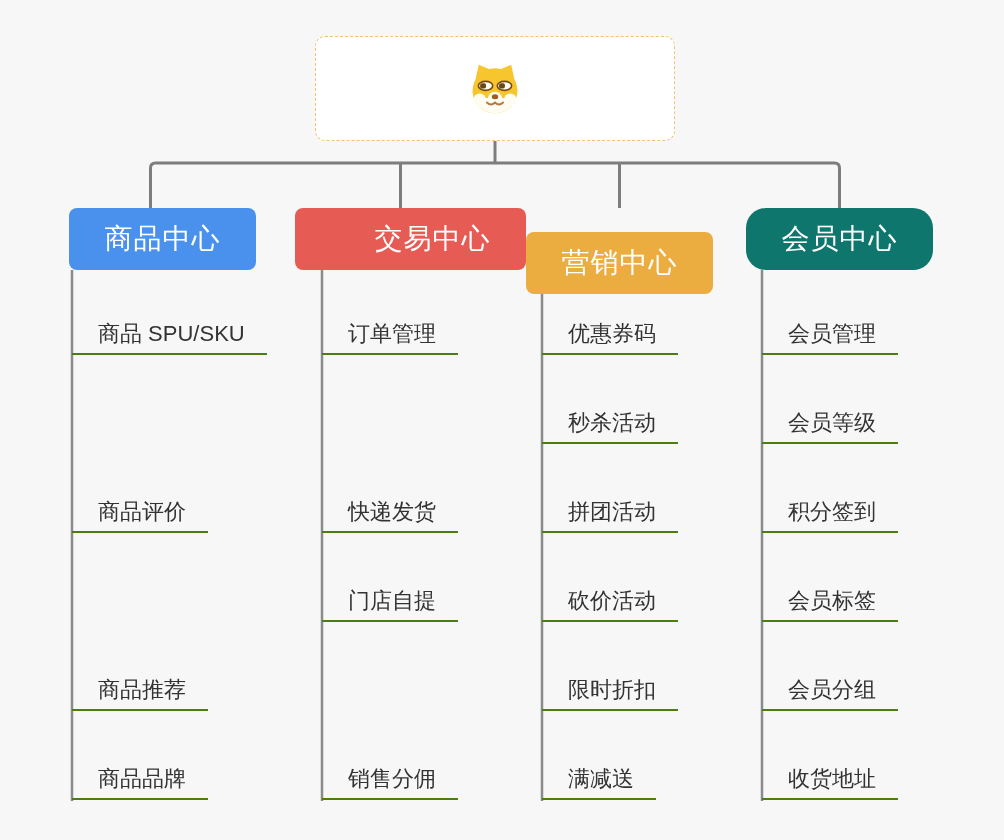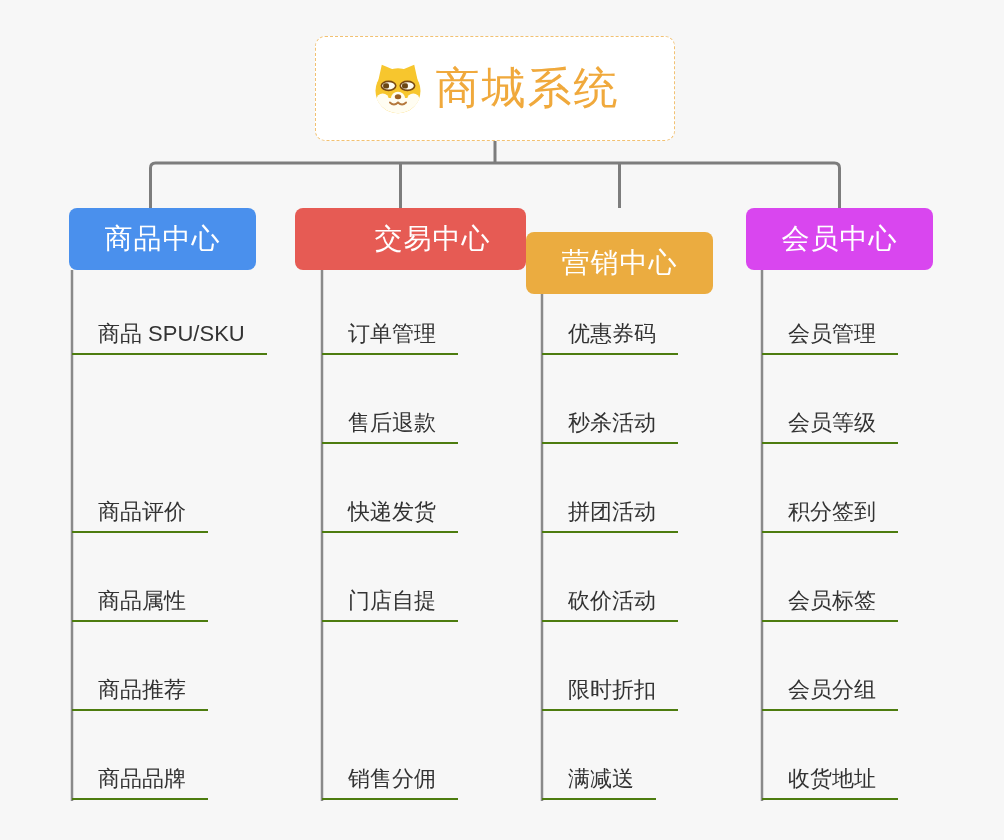--- a/index.html
+++ b/index.html
@@ -121,36 +121,33 @@
         <circle cx="30" cy="41" r="8" fill="#fffdf2"></circle>
         <circle cx="47" cy="42" r="7" fill="#fffdf2"></circle>
       </g>
       <ellipse cx="19.5" cy="26.5" rx="8" ry="5" fill="#fffdf2" stroke="#7a4a12" stroke-width="1.8"></ellipse>
       <ellipse cx="40.5" cy="26.5" rx="8" ry="5" fill="#fffdf2" stroke="#7a4a12" stroke-width="1.8"></ellipse>
       <rect x="13.5" y="23.5" width="6.5" height="6" rx="2" fill="#6b4613"></rect>
       <rect x="34.5" y="23.5" width="6.5" height="6" rx="2" fill="#6b4613"></rect>
       <ellipse cx="30" cy="38.5" rx="3.6" ry="2.8" fill="#9c5f22"></ellipse>
       <path d="M21,45 Q25.5,49.5 30,45 Q34.5,49.5 39,45" stroke="#b5793f" stroke-width="2" fill="none" stroke-linecap="round"></path>
     </svg>
-    <span class="root-title">商城系统</span>
   </div>
 
   <div class="branch b0" style="background-color: rgb(74, 144, 237); margin-left: 12px;">商品中心</div>
   <div class="branch b1" style="background-color: rgb(230, 91, 84);">交易中心</div>
   <div class="branch b2" style="background-color: rgb(235, 172, 64);">营销中心</div>
-  <div class="branch b3" style="background-color: #d946ef;">会员中心</div>
+  <div class="branch b3" style="background-color: #0f766e; border-radius: 20px;">会员中心</div>
 
   <div class="leaf c0 r0">商品 SPU/SKU</div>
   <div class="leaf c0 r2">商品评价</div>
-  <div class="leaf c0 r3">商品属性</div>
   <div class="leaf c0 r4">商品推荐</div>
   <div class="leaf c0 r5">商品品牌</div>
 
   <div class="leaf c1 r0">订单管理</div>
-  <div class="leaf c1 r1">售后退款</div>
   <div class="leaf c1 r2">快递发货</div>
   <div class="leaf c1 r3">门店自提</div>
   <div class="leaf c1 r5">销售分佣</div>
 
   <div class="leaf c2 r0">优惠券码</div>
   <div class="leaf c2 r1">秒杀活动</div>
   <div class="leaf c2 r2">拼团活动</div>
   <div class="leaf c2 r3">砍价活动</div>
   <div class="leaf c2 r4">限时折扣</div>
   <div class="leaf c2 r5">满减送</div>

